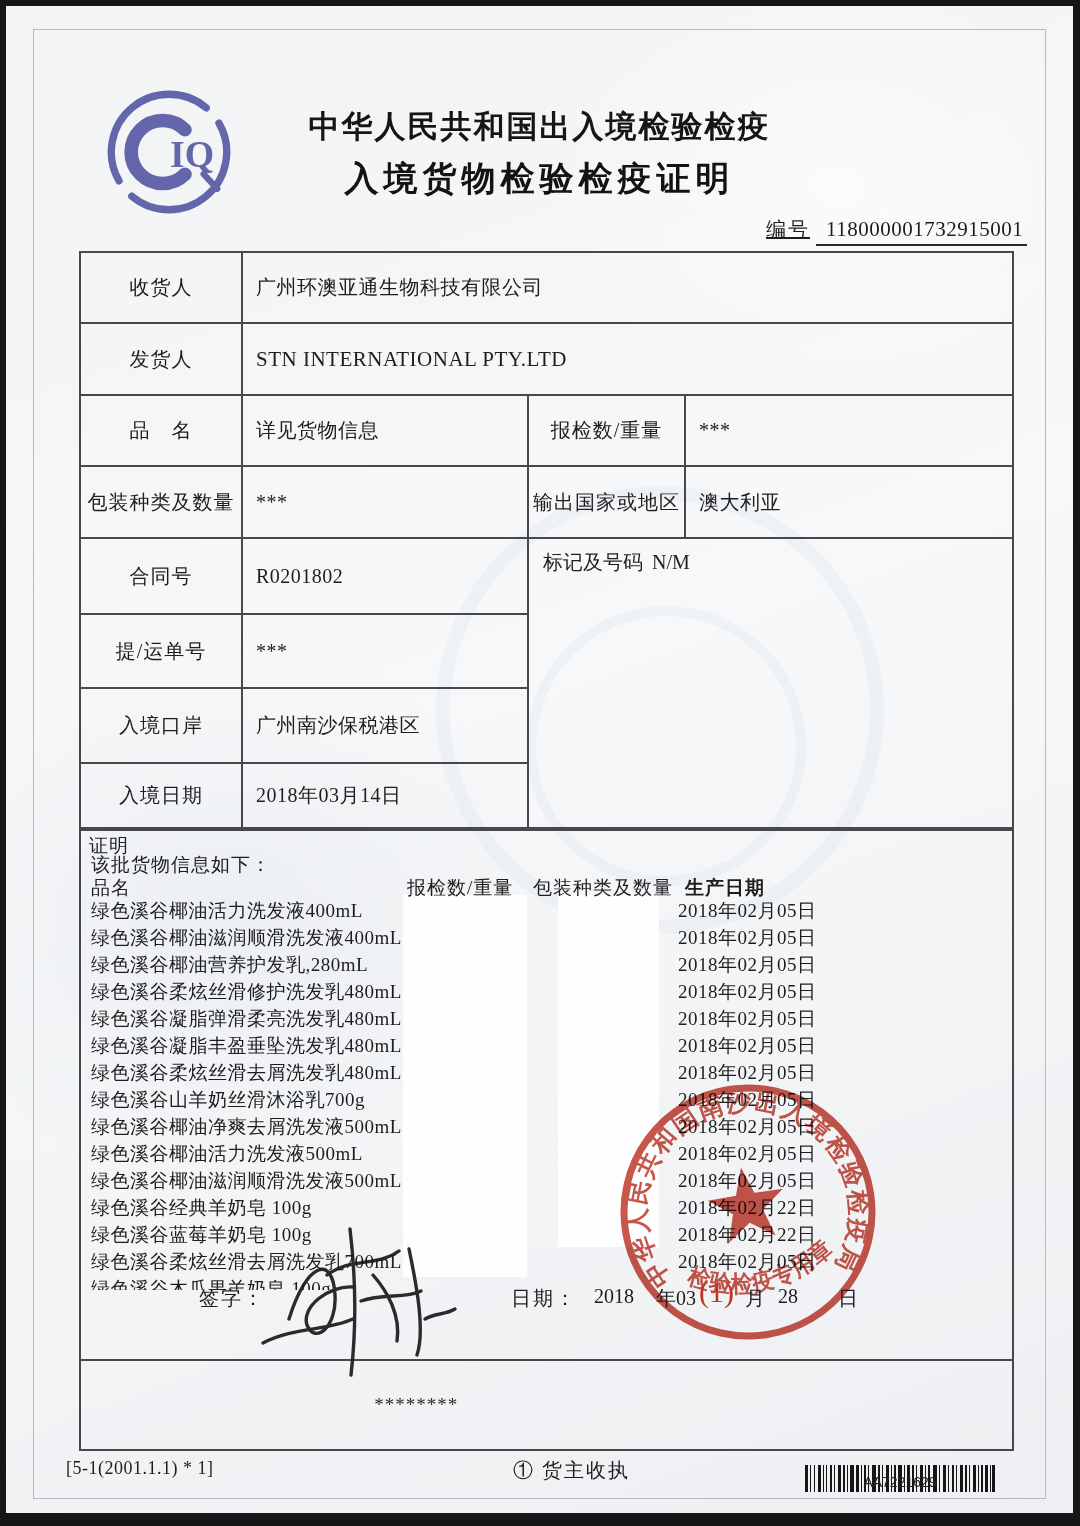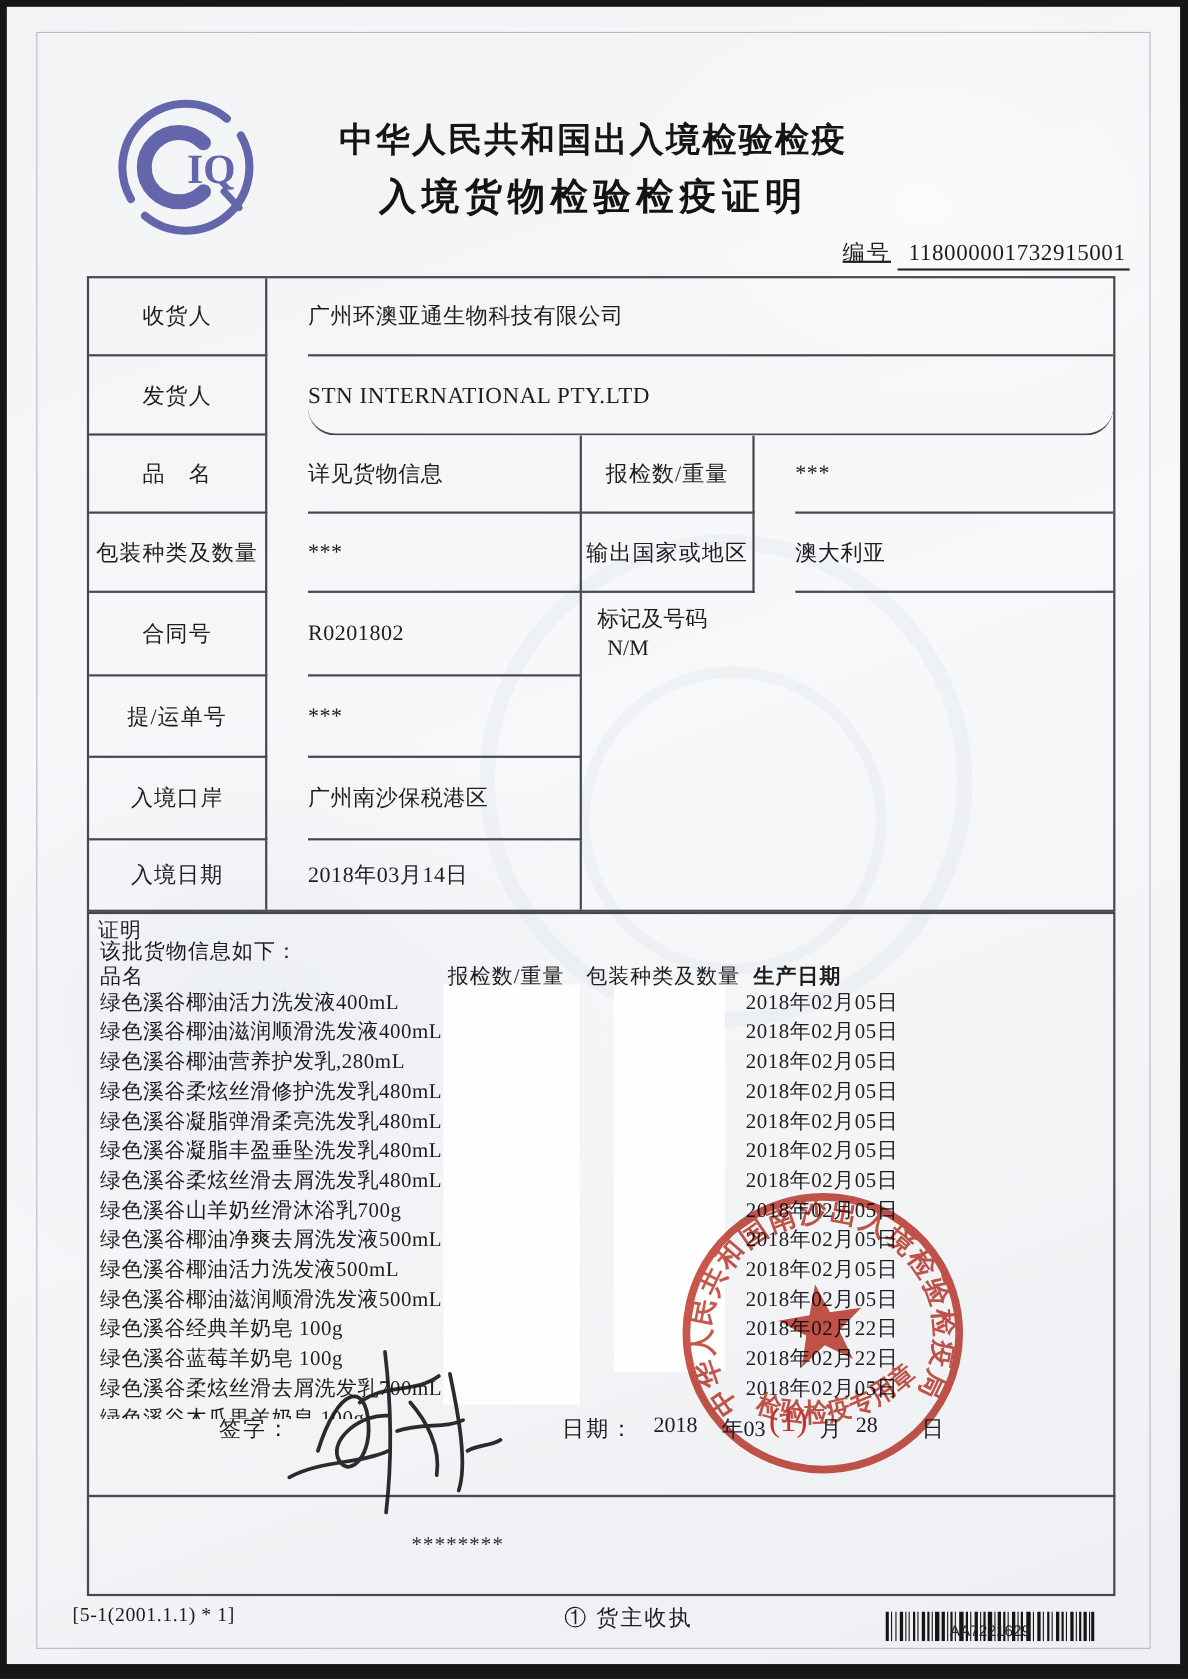--- a/index.html
+++ b/index.html
@@ -46,28 +46,28 @@
   .info-table{
     position:absolute;left:73px;top:245px;width:935px;height:578px;
     display:grid;box-sizing:border-box;
     grid-template-columns:162px 286px 157px 1fr;
     grid-template-rows:71px 72px 71px 72px 76px 74px 75px 1fr;
     border:2px solid #48484c;background:transparent;
   }
   .cell{box-sizing:border-box;border-right:2px solid #48484c;border-bottom:2px solid #48484c;
     display:flex;align-items:center;font-size:20px;}
   .cell.lab{justify-content:center;text-align:center;letter-spacing:1px;padding:0 4px;}
-  .cell.val{padding-left:0;letter-spacing:.5px;margin-left:37px;}
+  .cell.val{padding-left:13px;letter-spacing:.5px;}
   .cell.no-r{border-right:none;}
   .cell.no-b{border-bottom:none;}
   .cell.span3{grid-column:2 / 5;}
-  .cell.marks{grid-column:3 / 5;grid-row:5 / 9;align-items:flex-start;flex-direction:column;
+  .cell.marks{grid-column:3 / 5;grid-row:5 / 9;align-items:flex-start;
     justify-content:flex-start;padding:10px 0 0 14px;text-align:right;}
   .cell.marks .l2{margin-left:9px;margin-top:2px;}
-  .latin{font-size:21px;letter-spacing:.5px;border-radius:25px;}
+  .latin{font-size:21px;letter-spacing:.5px;}
 
   
   .cert-box{position:absolute;left:73px;top:823px;width:935px;height:532px;
     box-sizing:border-box;border:2px solid #48484c;}
   .cert-head{position:absolute;left:8px;top:2px;font-size:19px;letter-spacing:1px;}
   .cert-intro{position:absolute;left:10px;top:21px;font-size:19px;letter-spacing:1px;}
   .cols{position:absolute;left:0;top:44px;width:100%;font-size:19px;z-index:2;}
   .cols span{position:absolute;white-space:nowrap;letter-spacing:1px;}
   .c-name{left:10px;}
   .c-qty{left:326px;}

